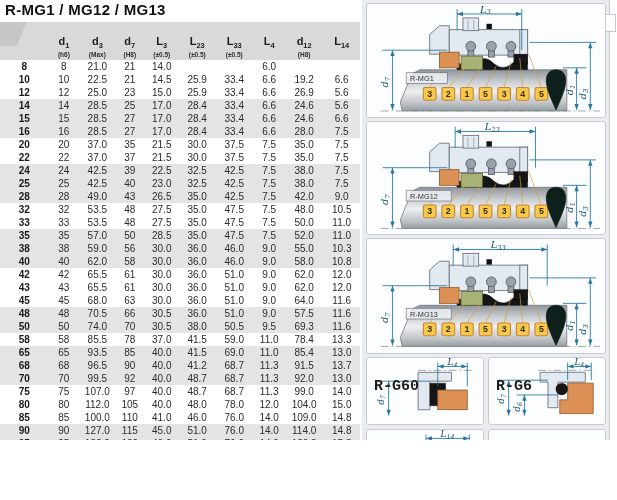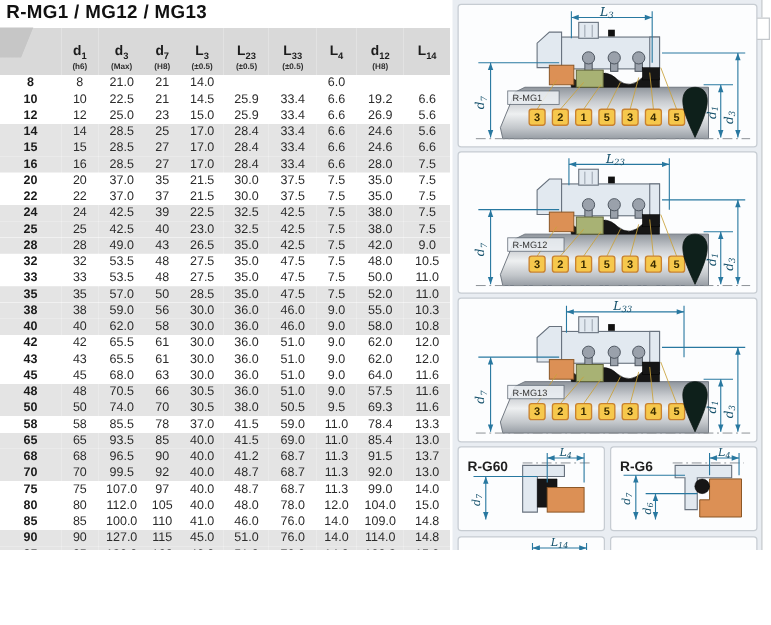--- a/index.html
+++ b/index.html
@@ -27,21 +27,21 @@
               border:1px solid #c4c8cc;}
   .panel{position:absolute;left:4px;width:240px;background:#fcfdfe;border:1px solid #c6ccd2;
          border-radius:3px;box-sizing:border-box;}
   #panel-mg1{top:3px;height:115px;}
   #panel-mg12{top:121px;height:114px;}
   #panel-mg13{top:238px;height:116px;}
   .panel svg{display:block;width:100%;height:100%;}
   .seat-grid{position:absolute;left:4px;top:357px;width:240px;height:140px;display:grid;
              grid-template-columns:1fr 1fr;grid-template-rows:1fr 1fr;gap:4px;}
   .seat{position:relative;background:#fcfdfe;border:1px solid #c6ccd2;border-radius:3px;overflow:hidden;}
-  .seat .lbl{position:absolute;left:7px;top:10px;font-weight:bold;font-size:11px;color:#1e1e1e;}
+  .seat .lbl{position:absolute;left:7px;top:20px;font-weight:bold;font-size:15px;color:#1e1e1e;font-family:Liberation Mono, monospace;}
   .seat svg{position:absolute;left:0;top:0;width:100%;height:100%;}
   
   .lt{fill:#e2e9f0;stroke:#68727e;stroke-width:.9;}
   .blk{fill:#161616;stroke:#000;stroke-width:.4;}
   .org{fill:#dc9055;stroke:#8a5524;stroke-width:.8;}
   .grn{fill:#a8b274;stroke:#5f6337;stroke-width:.8;}
   .spr{fill:#9aa1ab;stroke:#4c545e;stroke-width:.8;}
   .dl{stroke:#2878a0;stroke-width:.9;fill:none;}
   .ar{fill:#2878a0;stroke:none;}
   .cl{stroke:#8a8f94;stroke-width:.8;fill:none;stroke-dasharray:8 3 1.5 3;}

